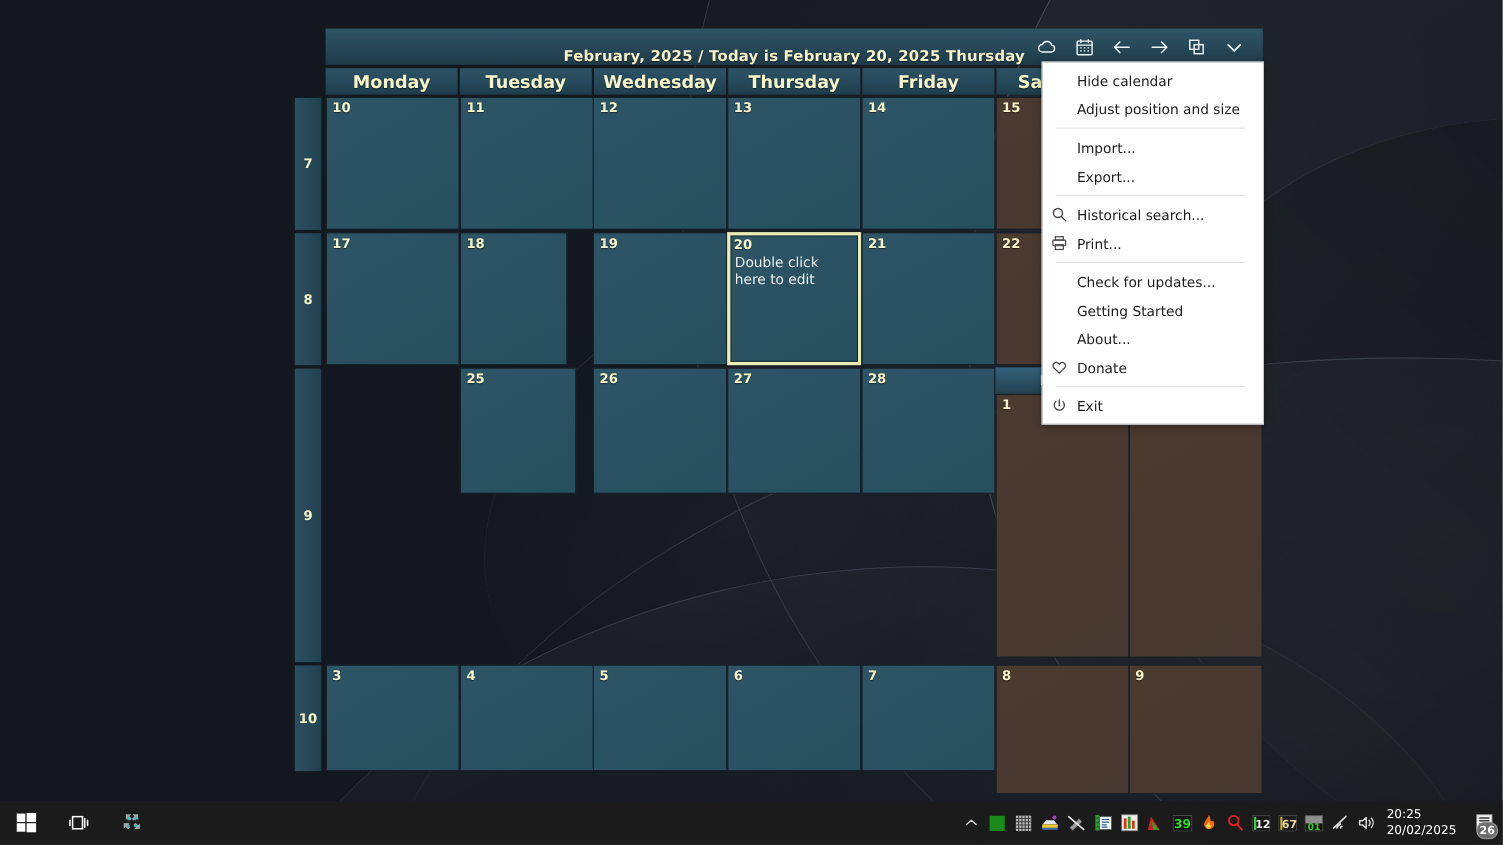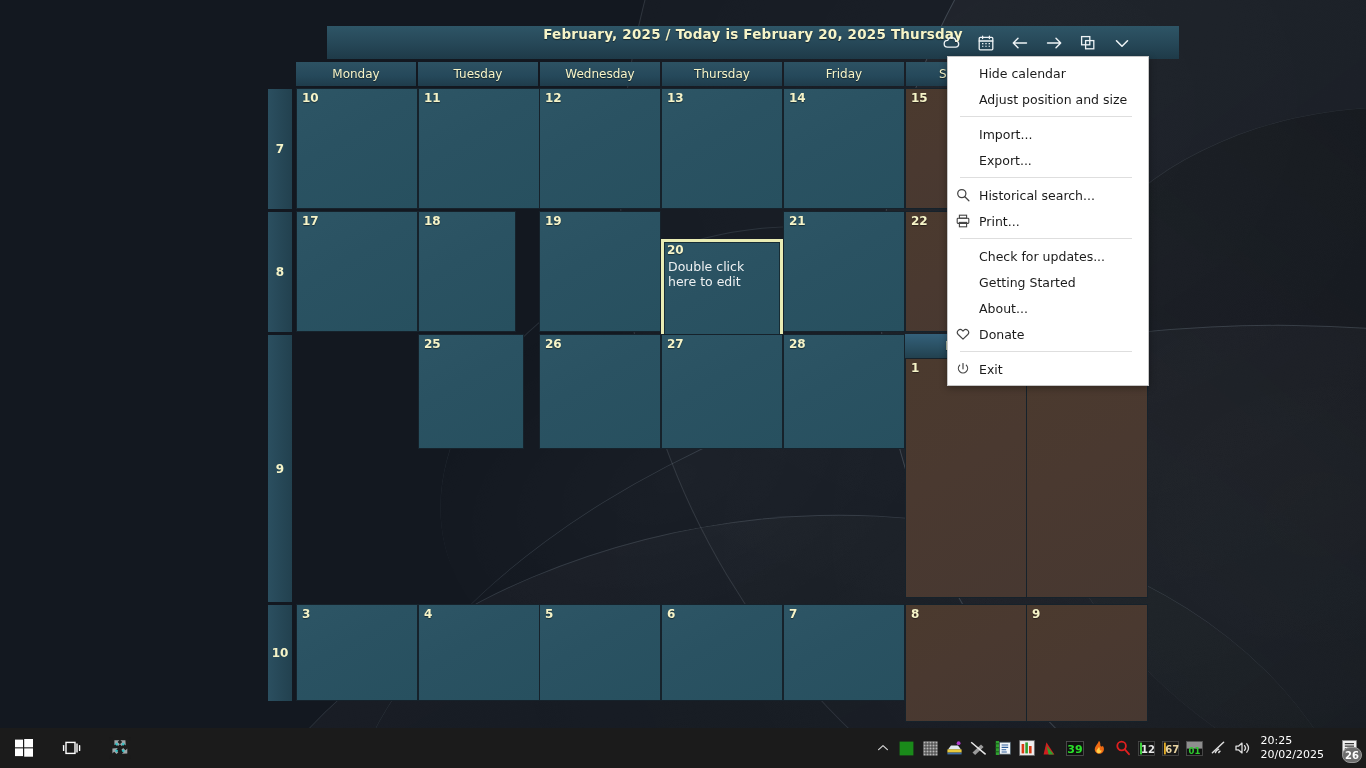--- a/index.html
+++ b/index.html
@@ -69,24 +69,23 @@
     position: absolute;
     left: 268px; top: 26px;
     width: 880px; height: 677px;
   }
   #cal-title {
     position: absolute; left: 28px; top: 0;
     width: 852px; height: 33px;
     background: linear-gradient(180deg,#2e5566 0%, #264757 55%, #1e3a48 100%);
     color: #f6f4c8;
     font-size: 13.5px; font-weight: bold;
-    display: flex; align-items: flex-start; justify-content: center;
+    display: flex; align-items: flex-end; justify-content: center;
     letter-spacing: .2px;
     text-shadow: 0 1px 1px rgba(0,0,0,.5);
-    margin-left: 31px;
   }
   #titlebar-icons {
     position: absolute; right: 8px; top: 0; height: 33px;
     display: flex; align-items: center; gap: 14px;
     padding-right: 8px;
   }
   #titlebar-icons .tb-ico {
     width: 20px; height: 20px;
     display: flex; align-items: center; justify-content: center;
     cursor: pointer;
@@ -97,21 +96,21 @@
   #dayhdr {
     position: absolute; left: 28px; top: 36px;
     width: 852px; height: 24px;
     display: flex;
   }
   .dayname {
     flex: 1 1 0;
     margin-right: 2px;
     background: linear-gradient(180deg,#2d5263 0%,#25485a 60%,#1f3c4b 100%);
     color: #f6f4c8;
-    font-size: 12px; font-weight: normal;
+    font-size: 16px; font-weight: bold;
     display: flex; align-items: center; justify-content: center;
     text-shadow: 0 1px 1px rgba(0,0,0,.55);
   }
   .dayname:last-child { margin-right: 0; }
 
   
   #weekrail {
     position: absolute; left: 0; top: 62px;
     width: 24px; height: 615px;
   }
@@ -137,21 +136,20 @@
   }
   .cell .dnum {
     position: absolute; left: 5px; top: 2px;
     font-size: 12px; font-weight: bold;
     color: #f6f4c8;
     text-shadow: 0 1px 1px rgba(0,0,0,.45);
   }
   .cell.today {
     border: 3px solid #e9ecb4;
     box-shadow: 0 0 0 1px rgba(0,0,0,.45) inset;
-    margin-top: 28px;
   }
   .cell.today .dnum { left: 3px; top: 1px; }
   .cell .dtext {
     position: absolute; left: 4px; top: 17px;
     right: 4px;
     font-size: 12.5px;
     color: #eef1f2;
     line-height: 15px;
   }
   

